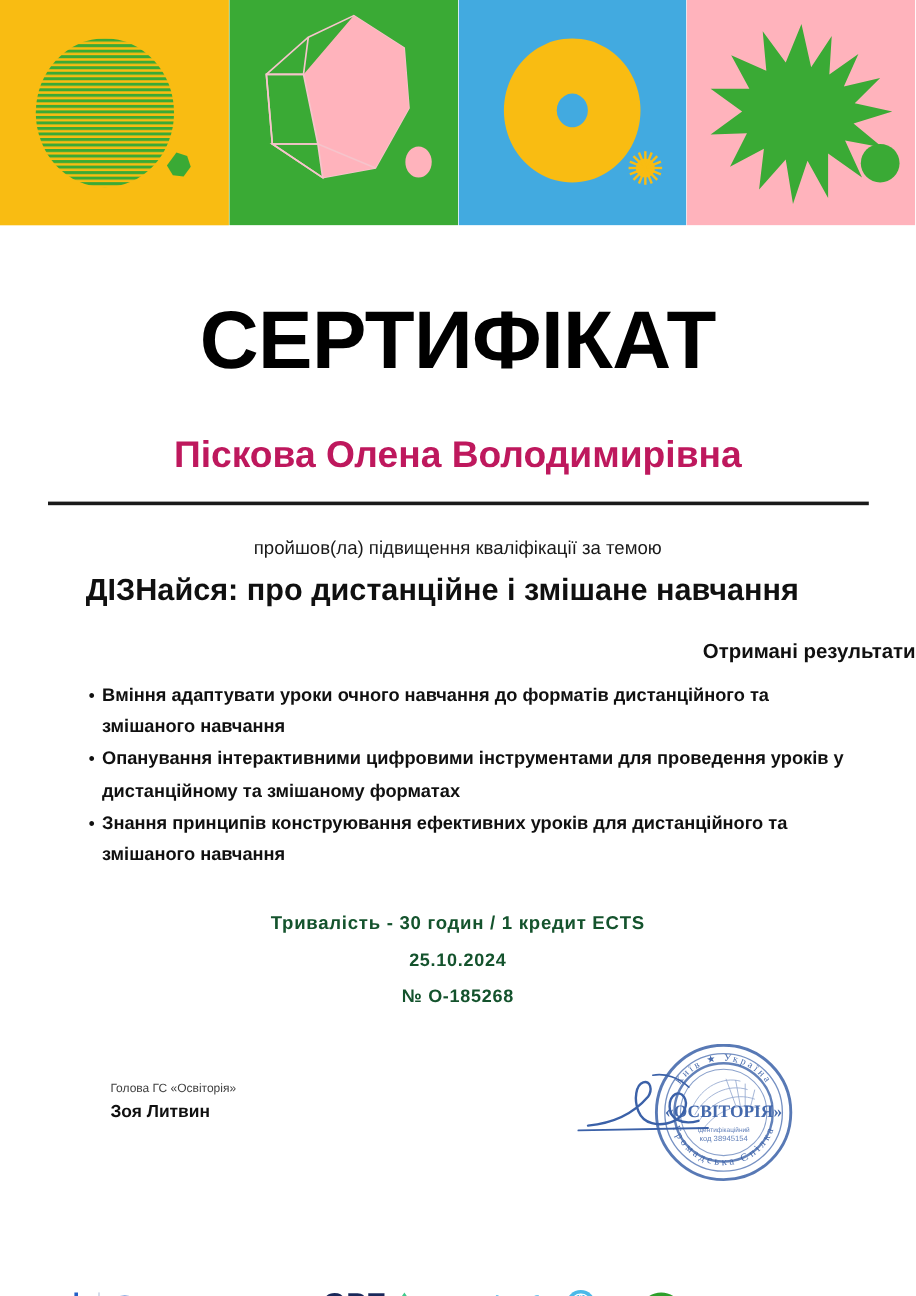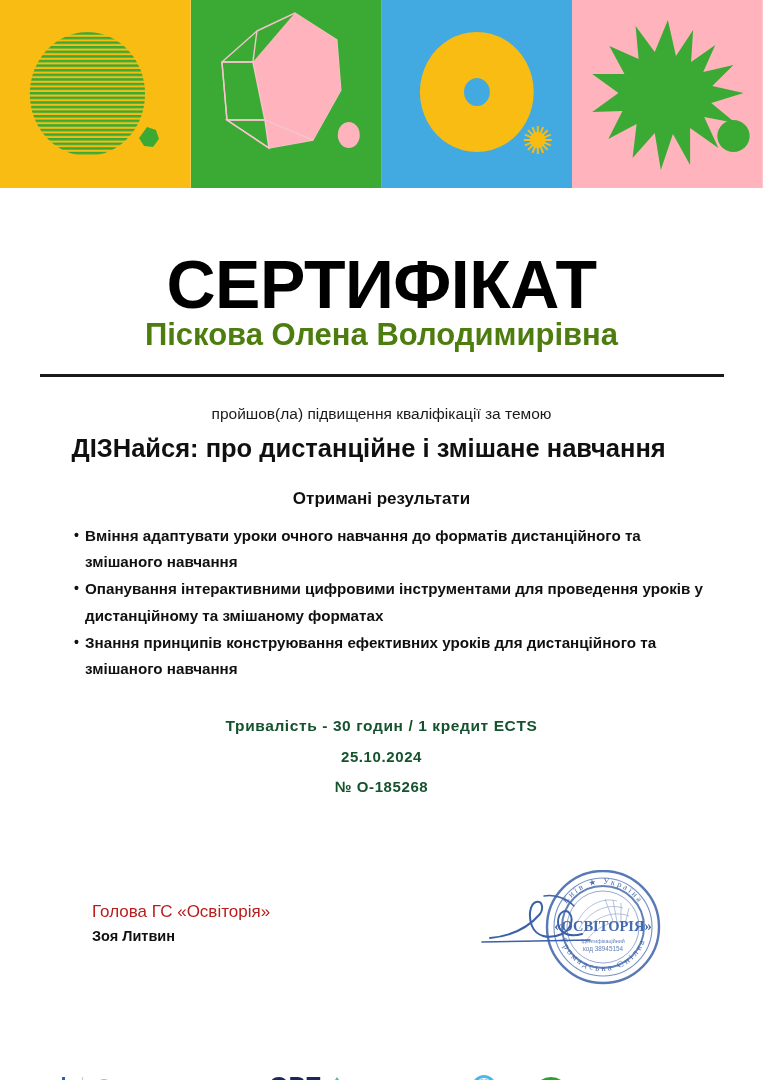--- a/index.html
+++ b/index.html
@@ -45,21 +45,22 @@
     color: #000000;
     margin-top: 62px;
     line-height: 1.0;
     font-family: "Liberation Sans", sans-serif;
   }
 
   .recipient-name {
     text-align: center;
     font-size: 31px;
     font-weight: bold;
-    color: #4d7c0f;
+    color: #be185d;
+    margin-top: 44px;
     line-height: 1.1;
   }
 
   .divider {
     width: 684px;
     height: 3px;
     background: #1a1a1a;
     margin: 22px auto 0 auto;
   }
 
@@ -75,21 +76,21 @@
     text-align: left;
     font-size: 25.5px;
     font-weight: bold;
     color: #101010;
     margin: 10px auto 0 auto;
     width: 620px;
     line-height: 1.24;
   }
 
   .results-heading {
-    text-align: center;
+    text-align: right;
     font-size: 17px;
     font-weight: bold;
     color: #101010;
     margin-top: 24px;
   }
 
   .results-list {
     margin: 14px 0 0 0;
     padding: 0;
     list-style: none;
@@ -127,22 +128,22 @@
   .meta-number { font-size: 15px; margin-top: 13px; }
 
   
   .sign-block {
     position: absolute;
     left: 92px;
     top: 652px;
     text-align: left;
   }
   .sign-role {
-    font-size: 17px;
-    color: #b91c1c;
+    font-size: 10px;
+    color: #404040;
     font-weight: normal;
   }
   .sign-name {
     font-size: 14.5px;
     color: #101010;
     font-weight: bold;
     margin-top: 6px;
   }
 
   

